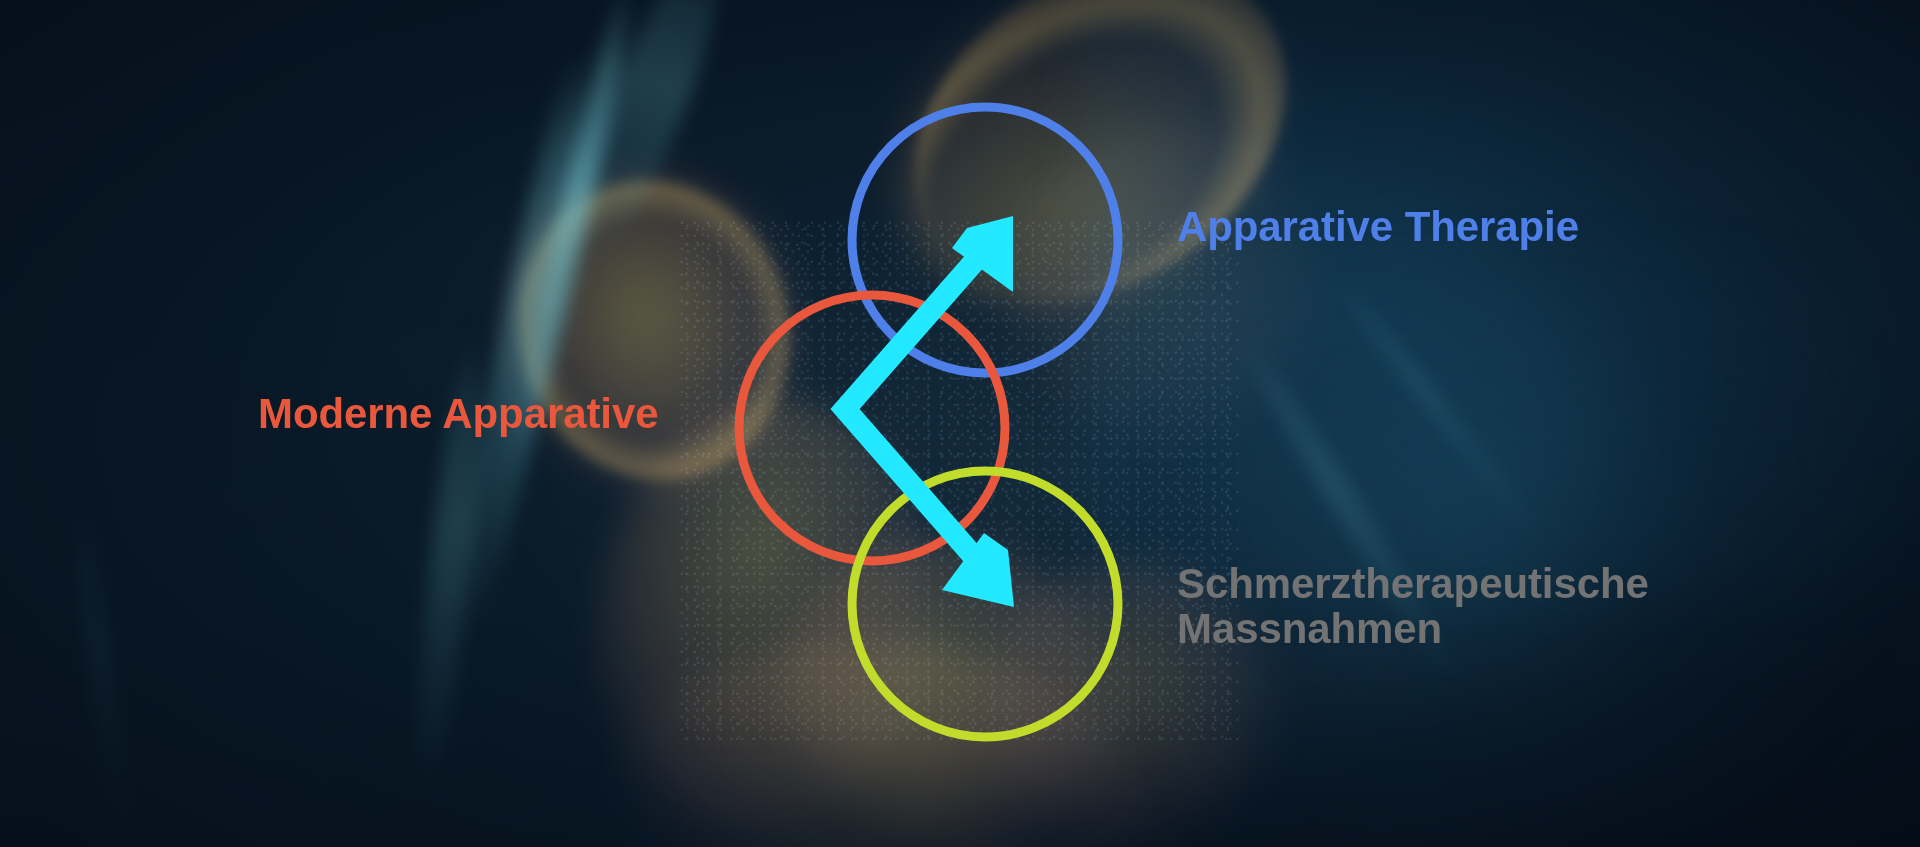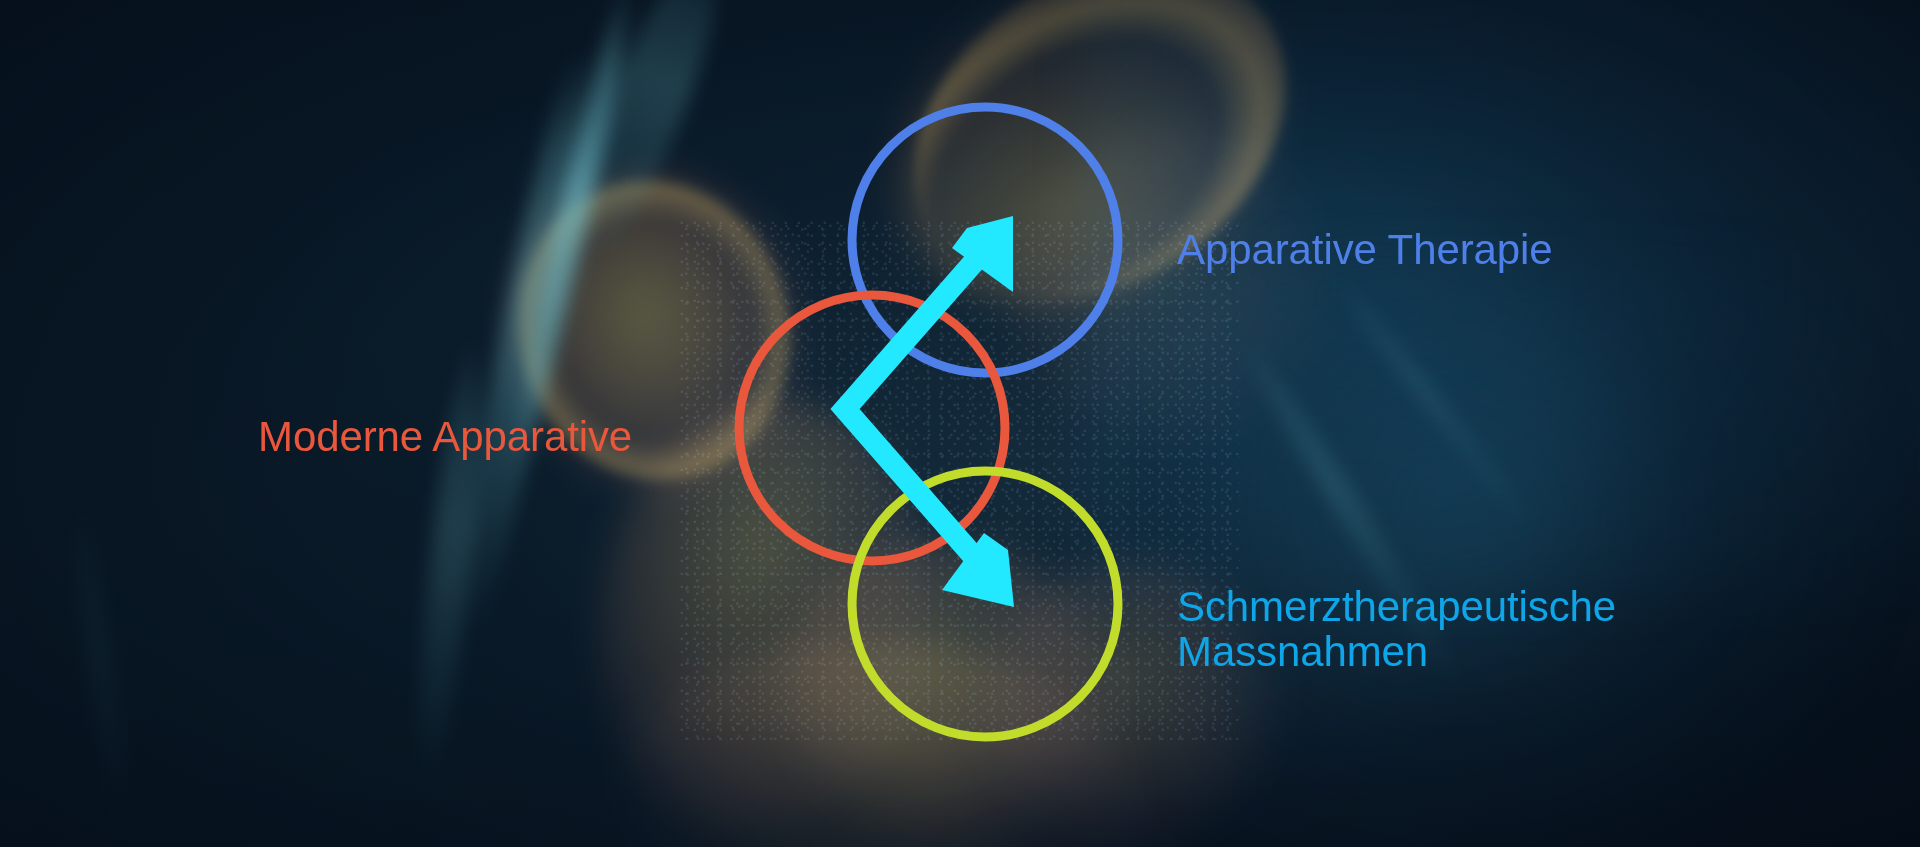--- a/index.html
+++ b/index.html
@@ -134,29 +134,28 @@
   
   .diagram {
     position: absolute;
     inset: 0;
   }
   .diagram svg { display: block; width: 1920px; height: 847px; }
 
   
   .label {
     position: absolute;
-    font-weight: 400;
+    font-weight: 700;
     line-height: 1.07;
     letter-spacing: -0.1px;
     white-space: pre-line;
-    margin-top: 23px;
   }
   #label-blue  { left: 1177px; top: 205px; font-size: 42px; color: #4f80ea; }
   #label-red   { left: 258px;  top: 392px; font-size: 42px; color: #e9573c; }
-  #label-green { left: 1177px; top: 562px; font-size: 42px; color: #0ea5e9; }
+  #label-green { left: 1177px; top: 562px; font-size: 42px; color: #737373; }
 </style>
 </head>
 <body>
 
 <div class="stage">
 
   <div class="bg-base"></div>
   <div class="bg-teal-a"></div>
   <div class="bg-teal-b"></div>
 

